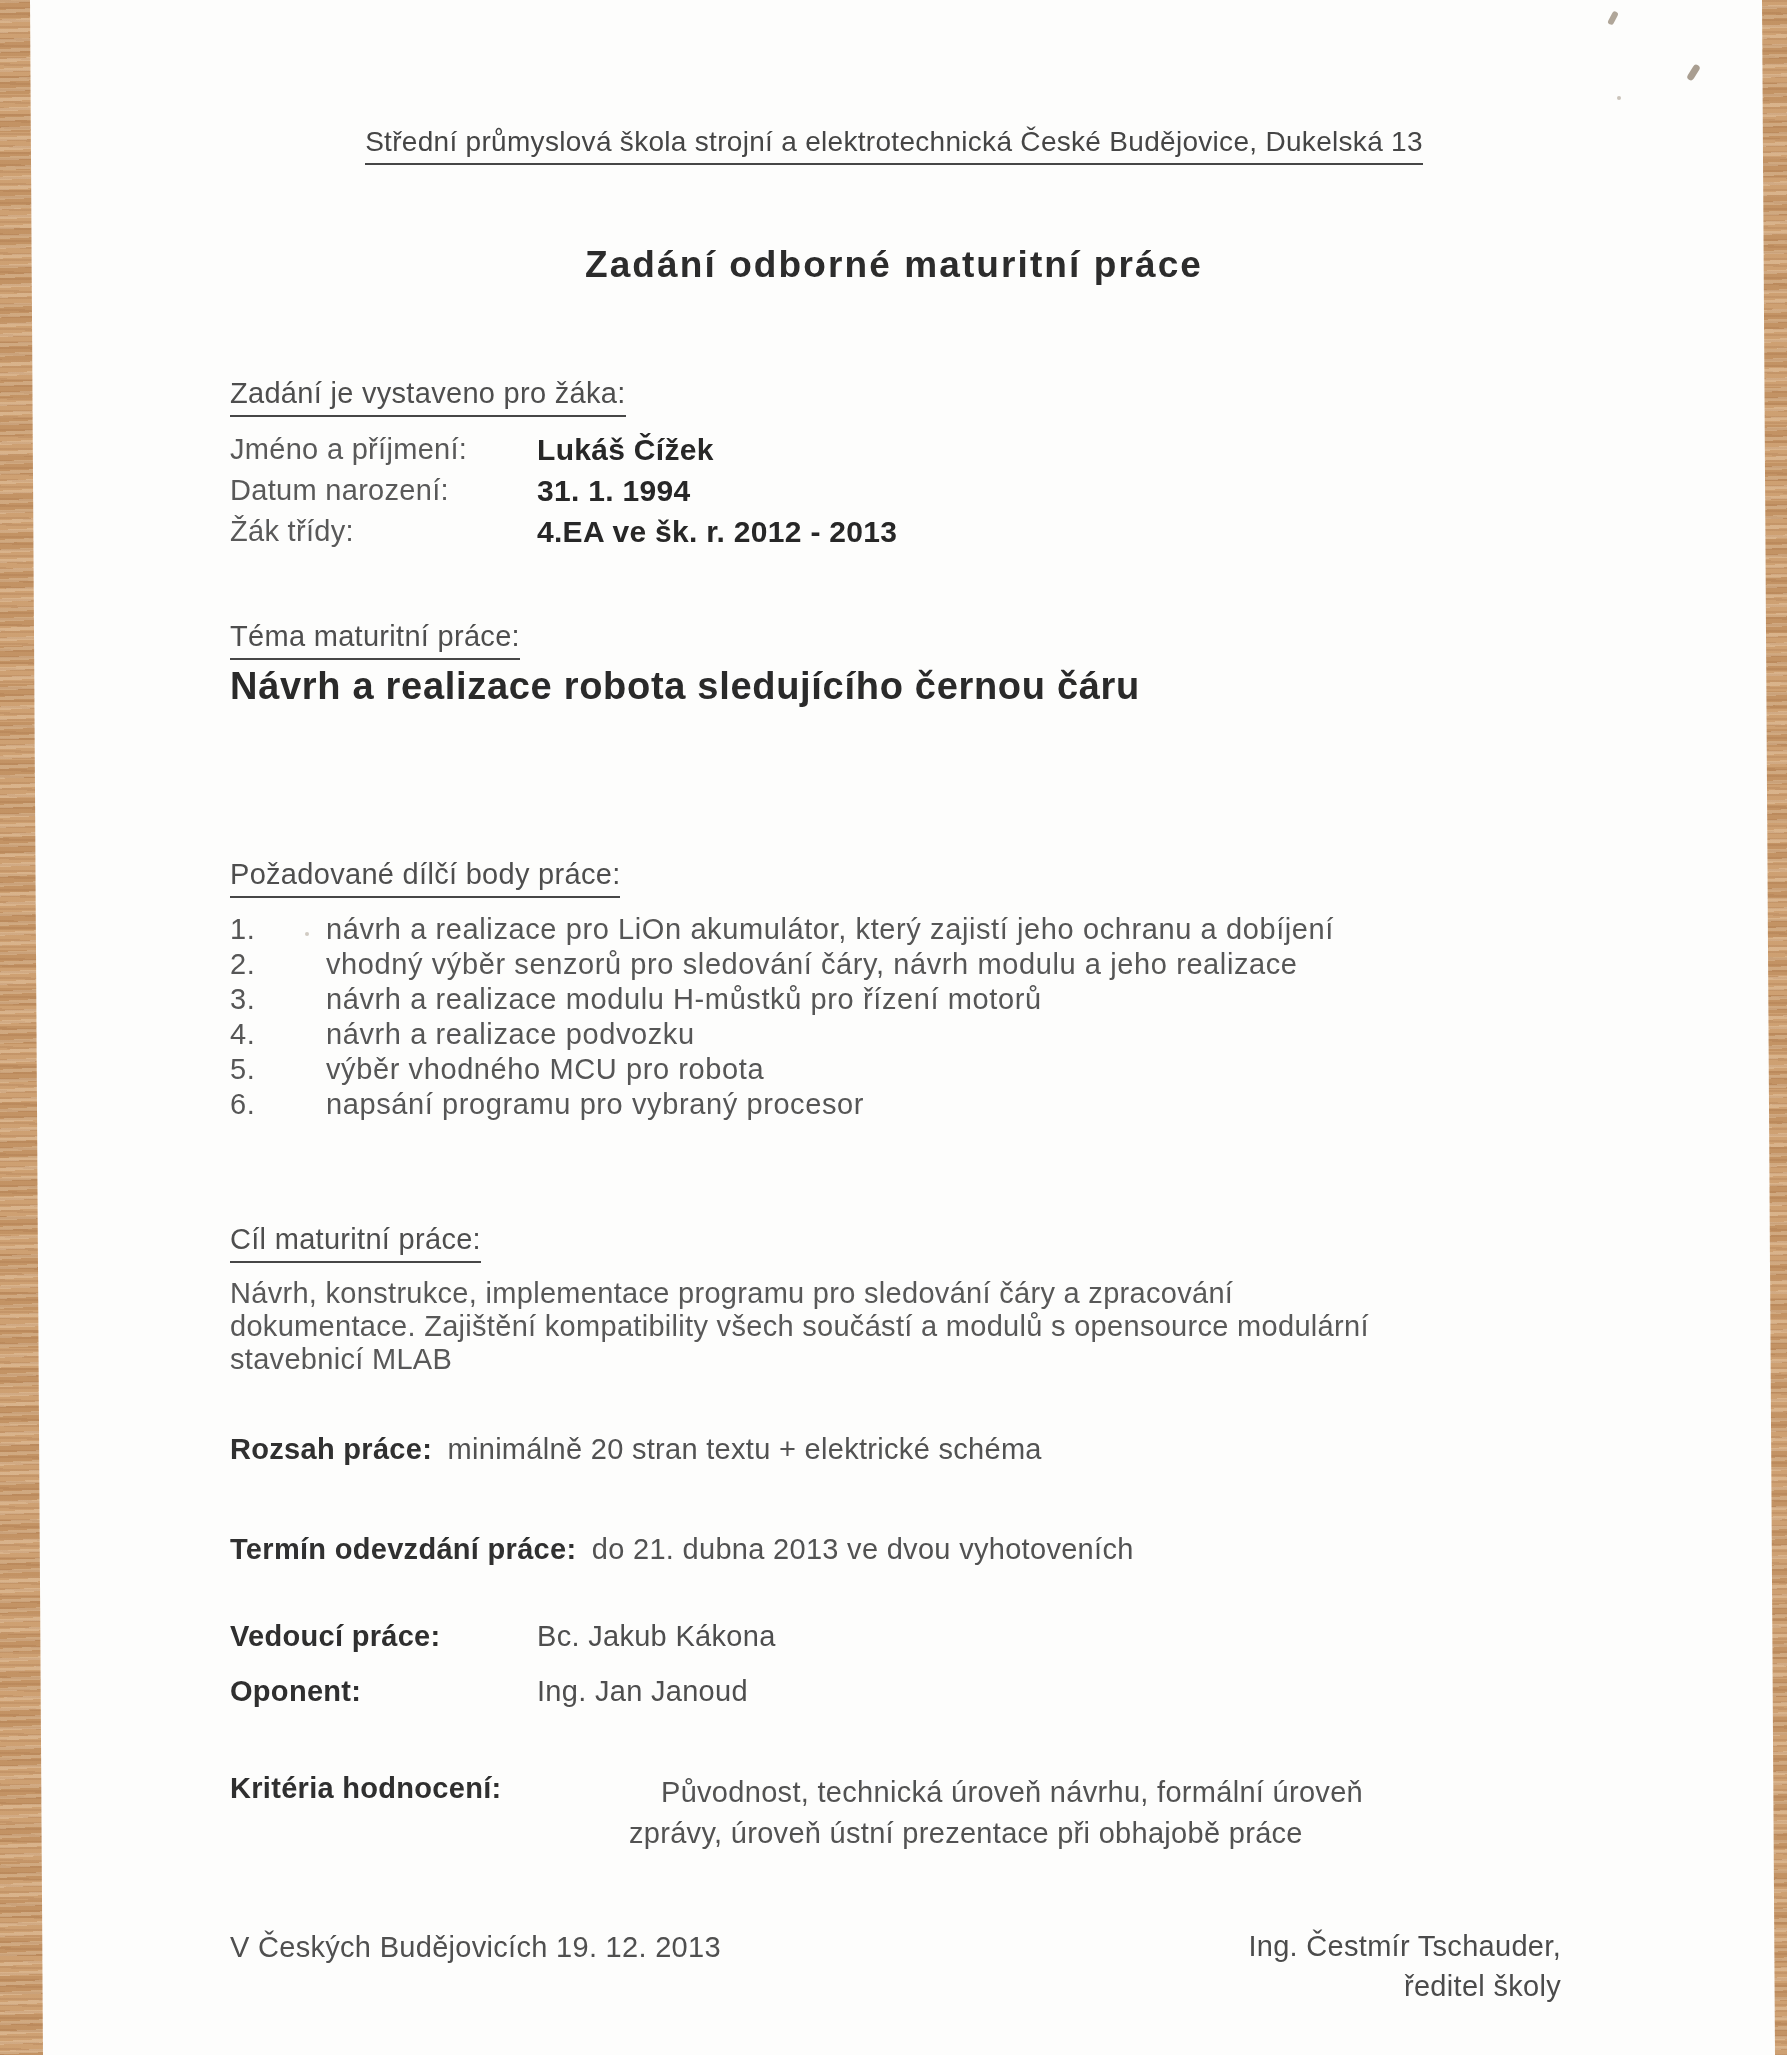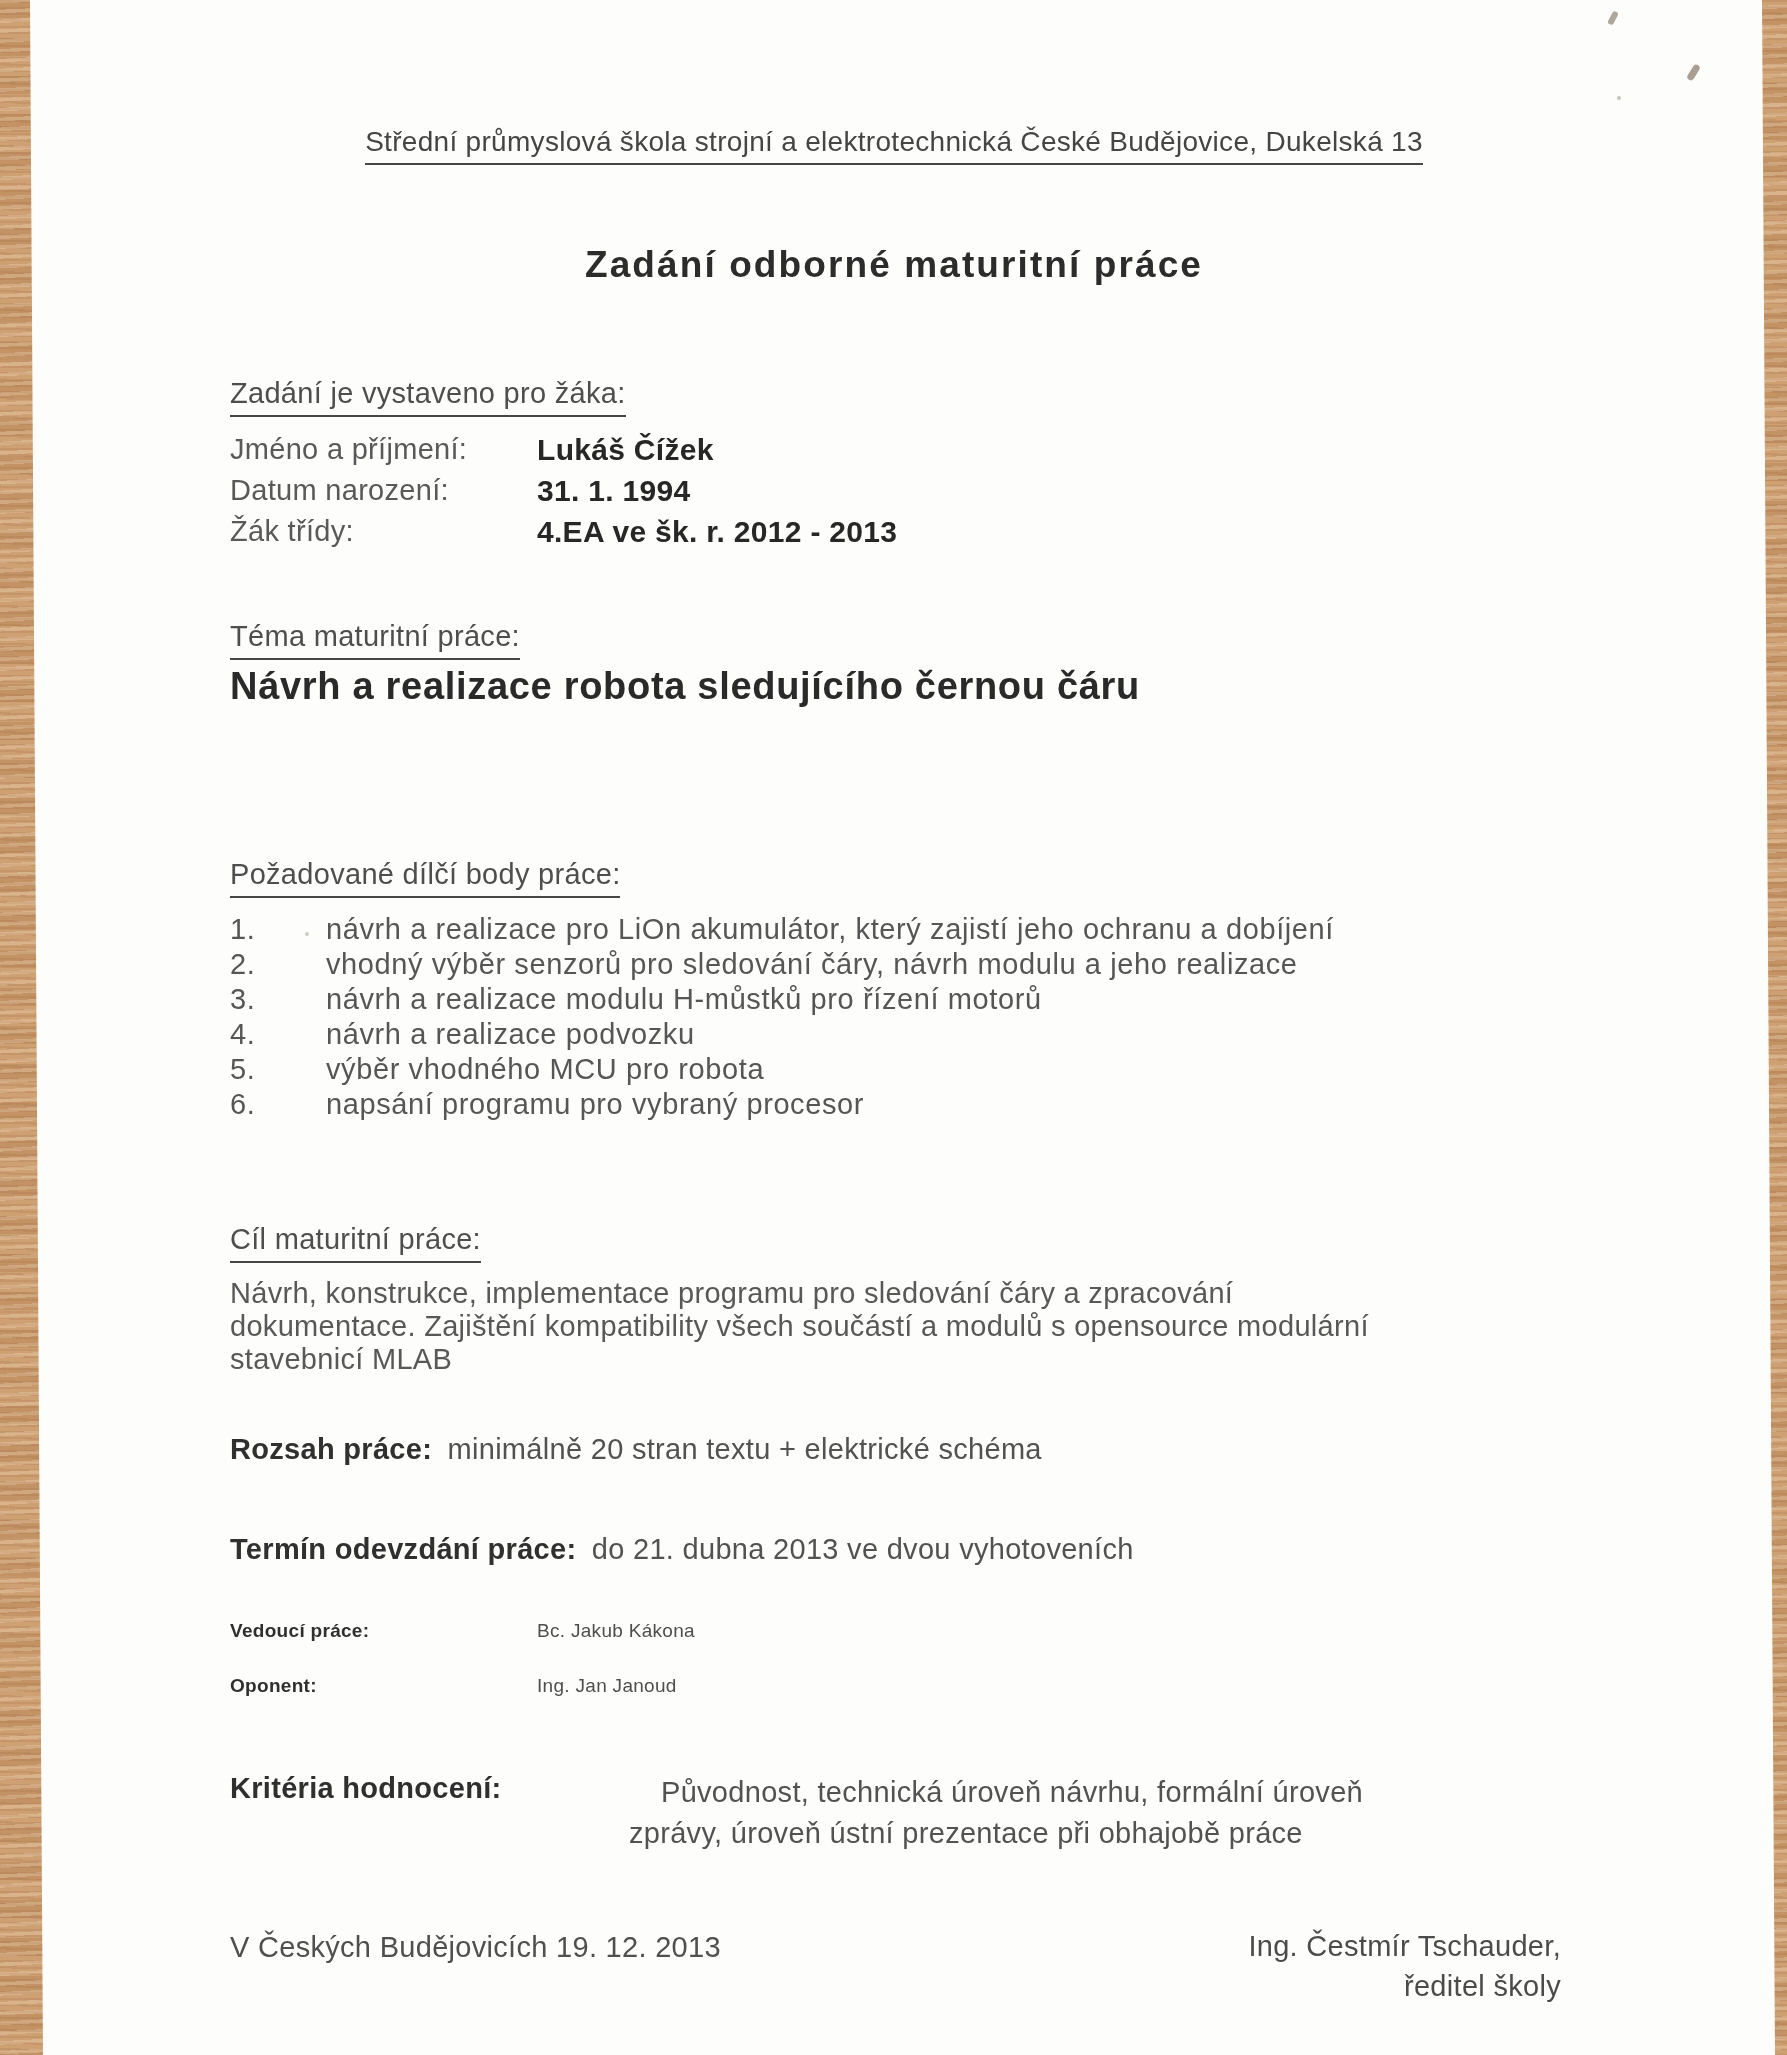--- a/index.html
+++ b/index.html
@@ -26,21 +26,21 @@
   .topic-title{font-size:38px;font-weight:bold;color:#2a2a2a;letter-spacing:0.7px;}
   .row{display:flex;line-height:41px;}
   .row .lbl{width:307px;flex:none;font-size:29px;color:#595959;}
   .row .val{font-size:30px;font-weight:bold;color:#272727;}
   .req-item{display:flex;line-height:35px;font-size:29px;color:#565656;letter-spacing:0.6px;}
   .req-item .num{width:96px;flex:none;}
   .goal-line{font-size:29px;line-height:33px;color:#585858;}
   .inline-pair{font-size:29px;}
   .inline-pair .blbl{font-weight:bold;color:#303030;}
   .inline-pair .bval{color:#525252;margin-left:7px;}
-  .person-row{display:flex;font-size:19px;}
+  .person-row{display:flex;font-size:29px;}
   .person-row .lbl{width:307px;flex:none;font-weight:bold;color:#2f2f2f;}
   .person-row .val{color:#4e4e4e;}
   .criteria-row{display:flex;}
   .criteria-row .lbl{width:399px;flex:none;font-size:29px;font-weight:bold;color:#2f2f2f;}
   .criteria-lines{font-size:29px;line-height:41px;color:#525252;}
   .signoff-left{font-size:29px;color:#4f4f4f;}
   .signoff-right{width:405px;text-align:right;font-size:29px;line-height:40px;color:#4b4b4b;}
   .speck{position:absolute;background:#7d6c57;}
 </style>
 </head>

